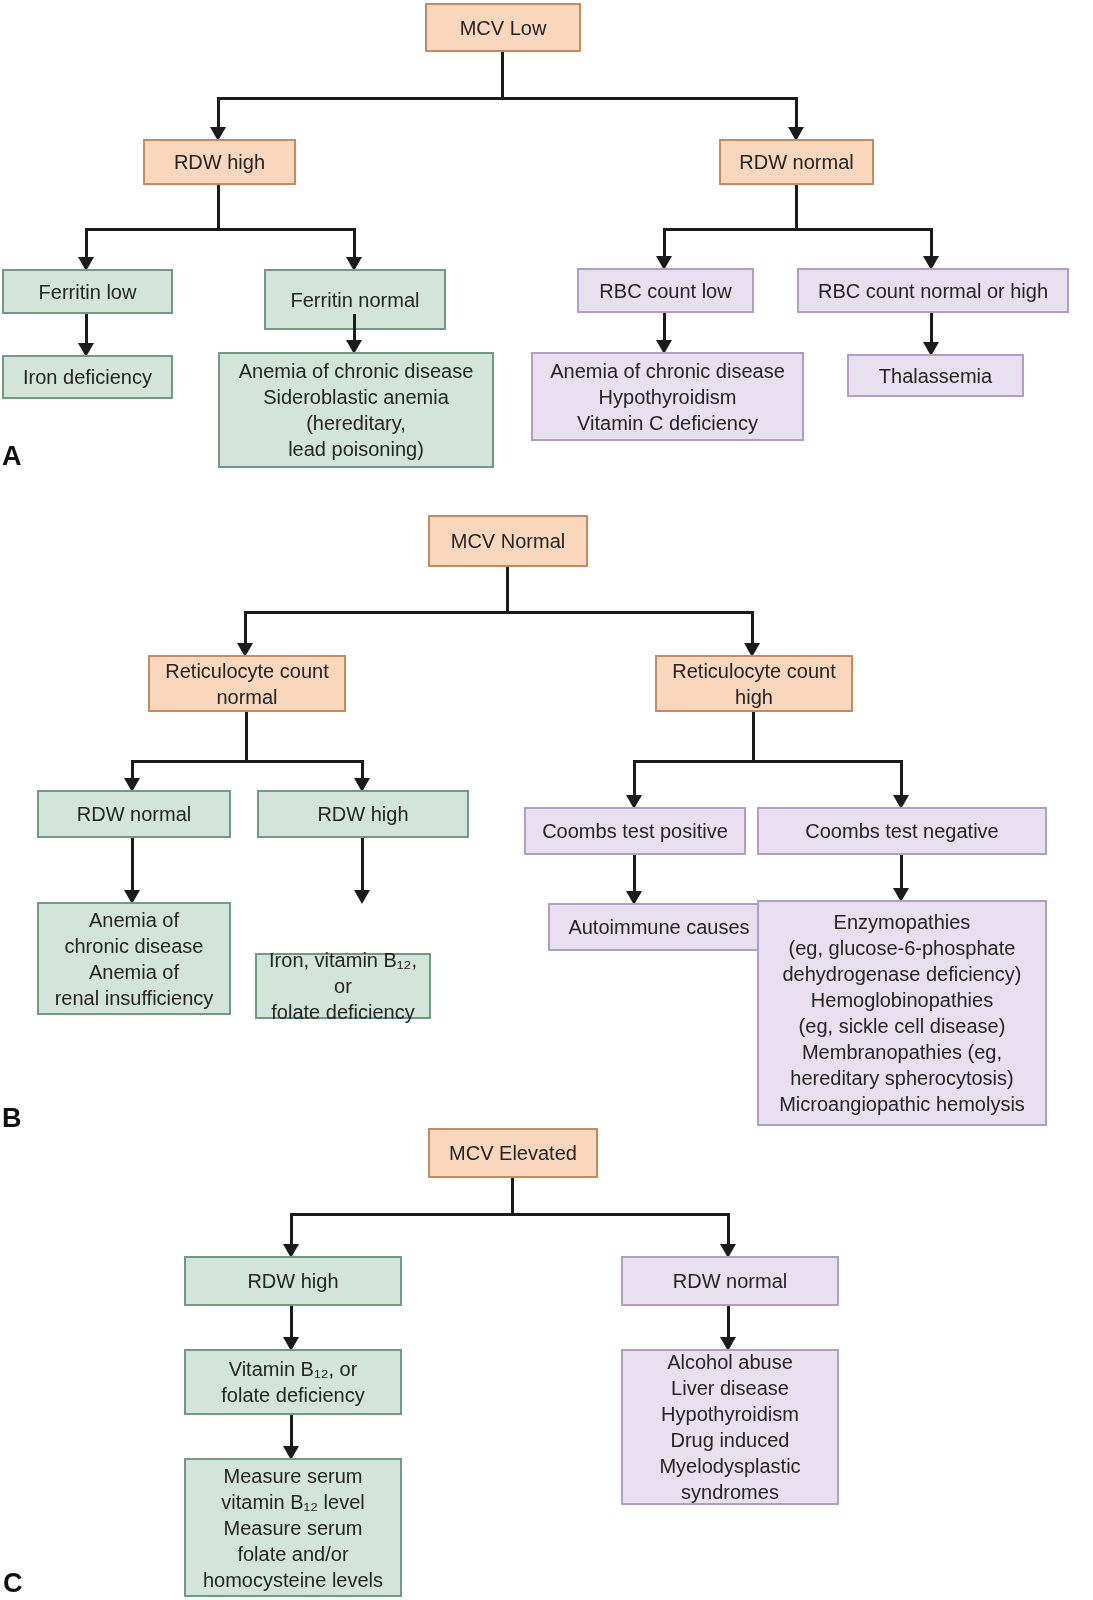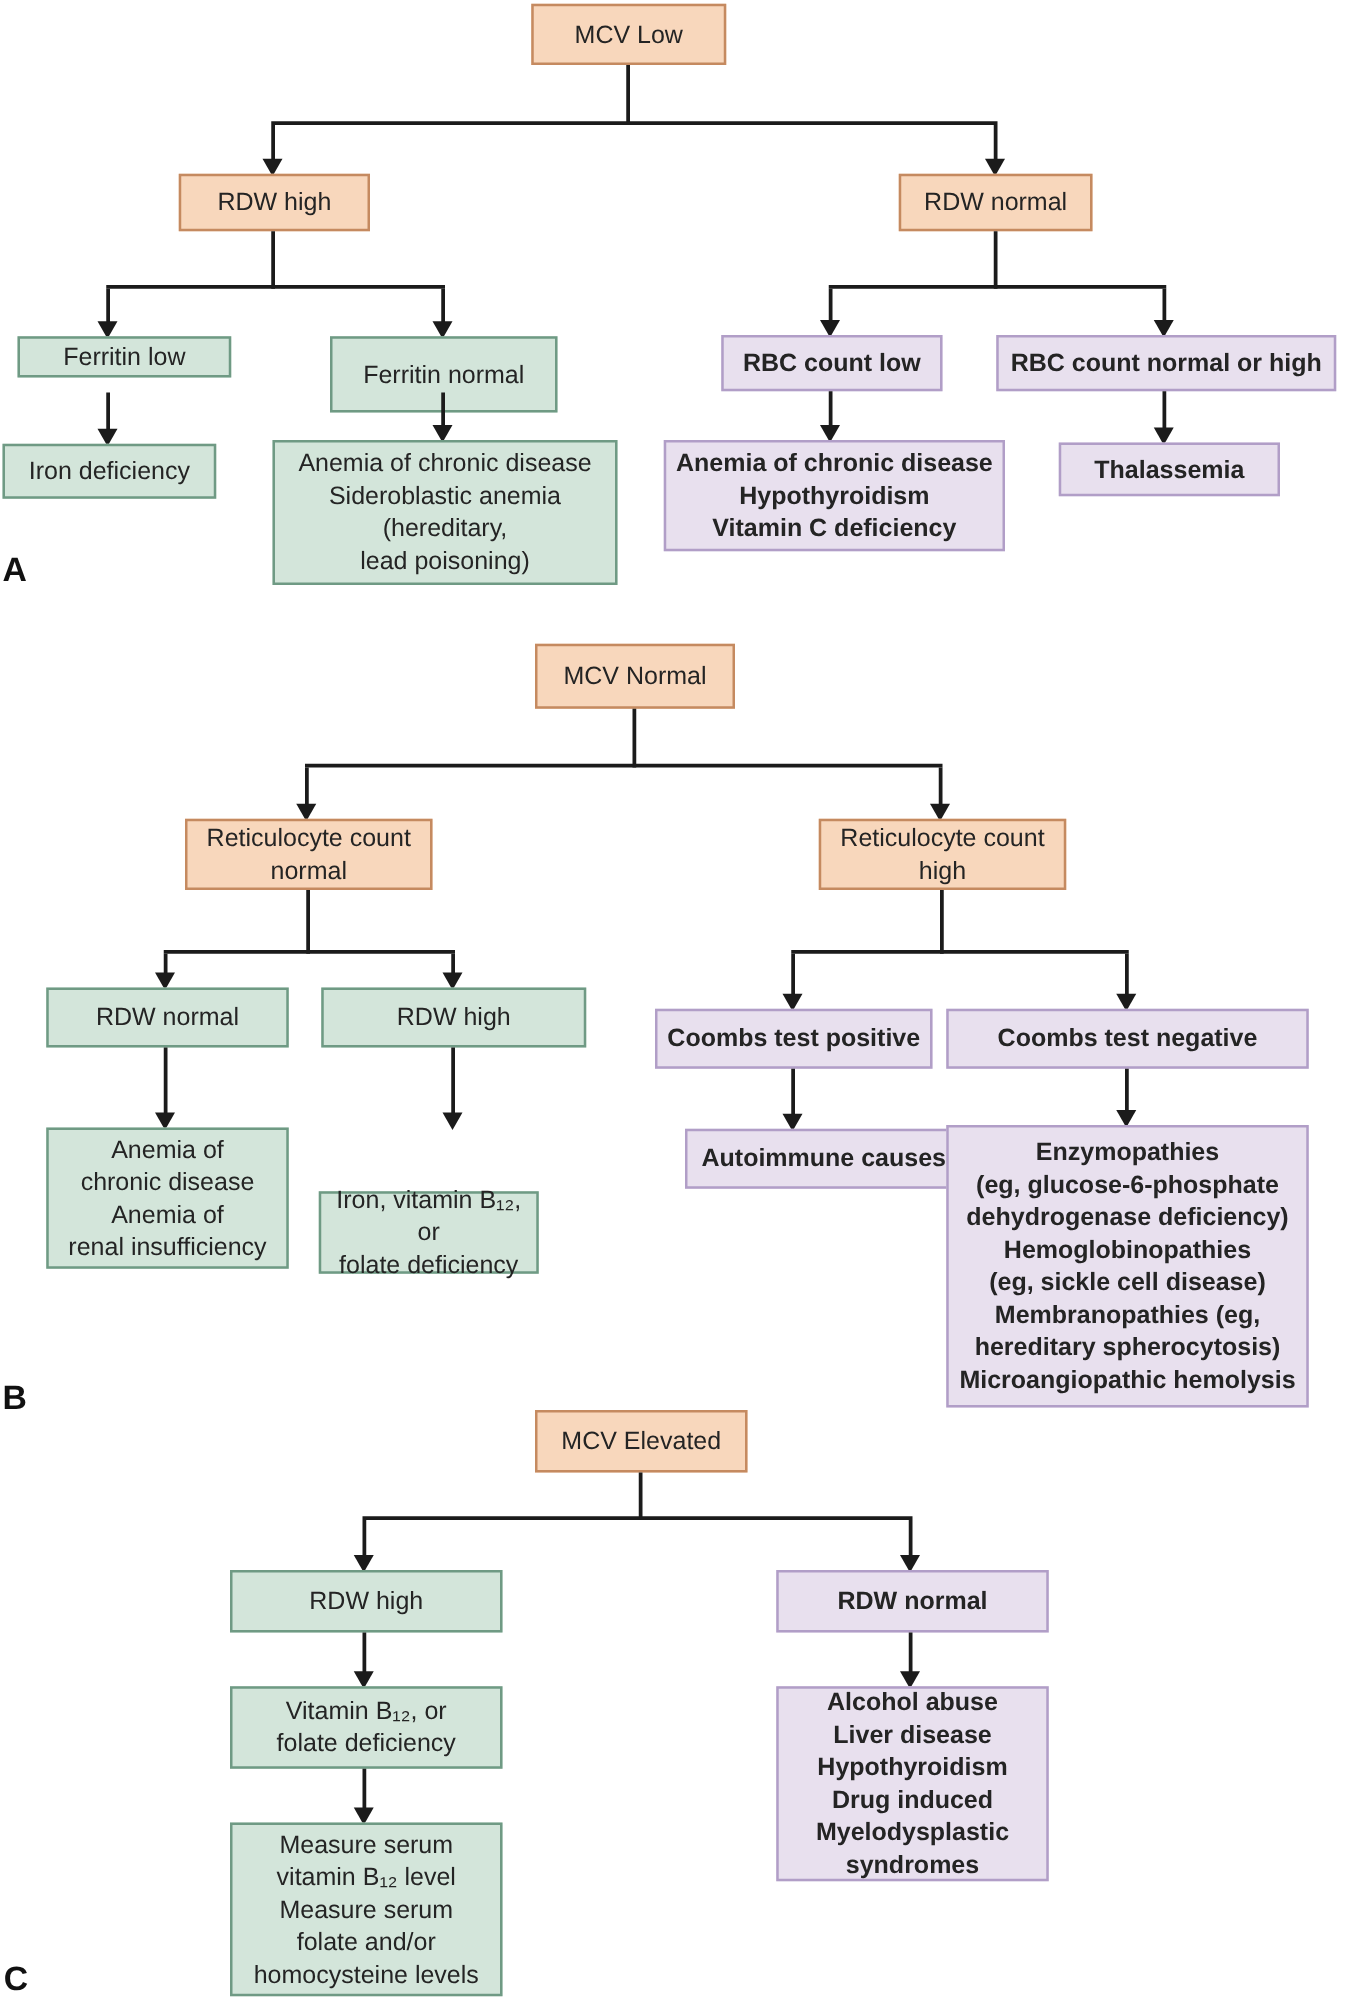--- a/index.html
+++ b/index.html
@@ -20,21 +20,21 @@
     justify-content: center;
     text-align: center;
     font-size: 20px;
     line-height: 26px;
     color: #242424;
     white-space: pre-line;
     padding: 2px 6px;
   }
   .orange { background: var(--orange-fill,#f8d7bc); border-color: var(--orange-border,#c58a60); }
   .green  { background: var(--green-fill,#d3e5da);  border-color: var(--green-border,#6f9a84); }
-  .purple { background: var(--purple-fill,#e8e0ee); border-color: var(--purple-border,#b19ec7); font-weight: bold; }
+  .purple { background: var(--purple-fill,#e8e0ee); border-color: var(--purple-border,#b19ec7); }
   .hl, .vl { position: absolute; background: var(--line,#1b1b1b); }
   .hl { height: 3px; }
   .vl { width: 3px; }
   .ah {
     position: absolute; width: 0; height: 0;
     border-left: 8px solid transparent;
     border-right: 8px solid transparent;
     border-top: 14px solid var(--line,#1b1b1b);
   }
   .panel-label {
@@ -68,21 +68,21 @@
   <div class="vl" style="left:353px;top:231px;height:27px"></div>
   <div class="ah" style="left:346px;top:257px"></div>
 
   <div class="vl" style="left:795px;top:185px;height:46px"></div>
   <div class="hl" style="left:663px;top:228px;width:270px"></div>
   <div class="vl" style="left:663px;top:231px;height:27px"></div>
   <div class="ah" style="left:656px;top:256px"></div>
   <div class="vl" style="left:930px;top:231px;height:27px"></div>
   <div class="ah" style="left:923px;top:256px"></div>
 
-  <div class="node green" style="left:14px;top:269px;width:171px;height:33px">Ferritin low</div>
+  <div class="node green" style="left:2px;top:269px;width:171px;height:45px">Ferritin low</div>
   <div class="node green" style="left:264px;top:269px;width:182px;height:61px">Ferritin normal</div>
   <div class="node purple" style="left:577px;top:268px;width:177px;height:45px">RBC count low</div>
   <div class="node purple" style="left:797px;top:268px;width:272px;height:45px">RBC count normal or high</div>
 
   <div class="vl" style="left:85px;top:314px;height:30px"></div>
   <div class="ah" style="left:78px;top:343px"></div>
   <div class="vl" style="left:353px;top:314px;height:27px"></div>
   <div class="ah" style="left:346px;top:340px"></div>
   <div class="vl" style="left:663px;top:313px;height:28px"></div>
   <div class="ah" style="left:656px;top:340px"></div>

